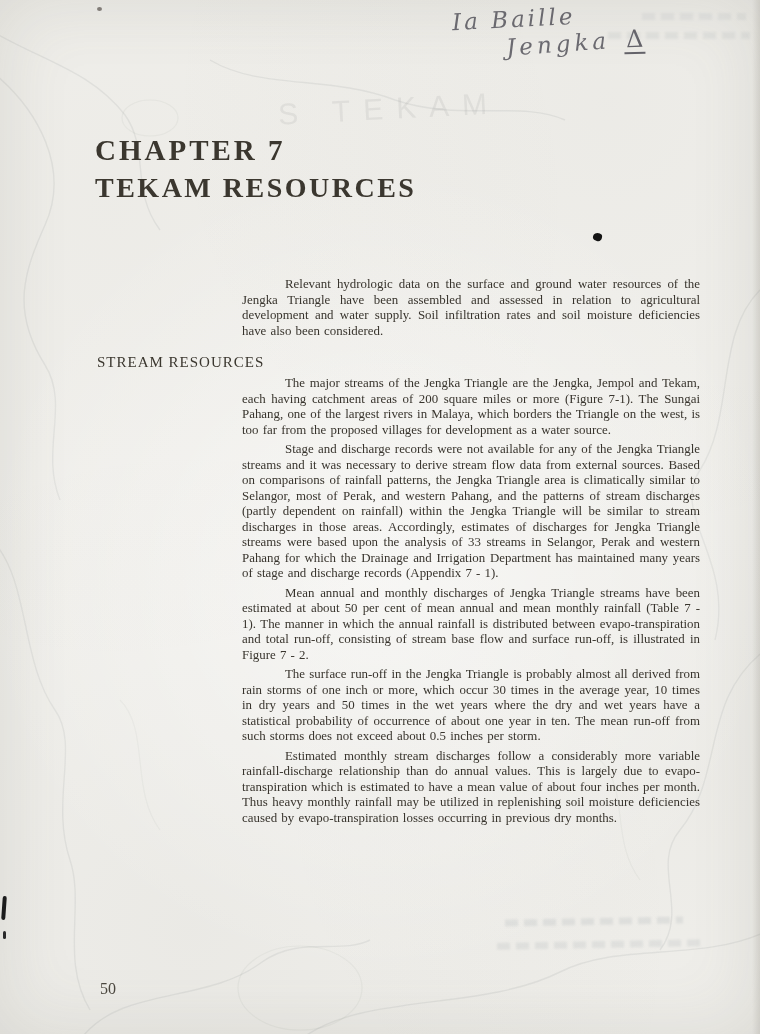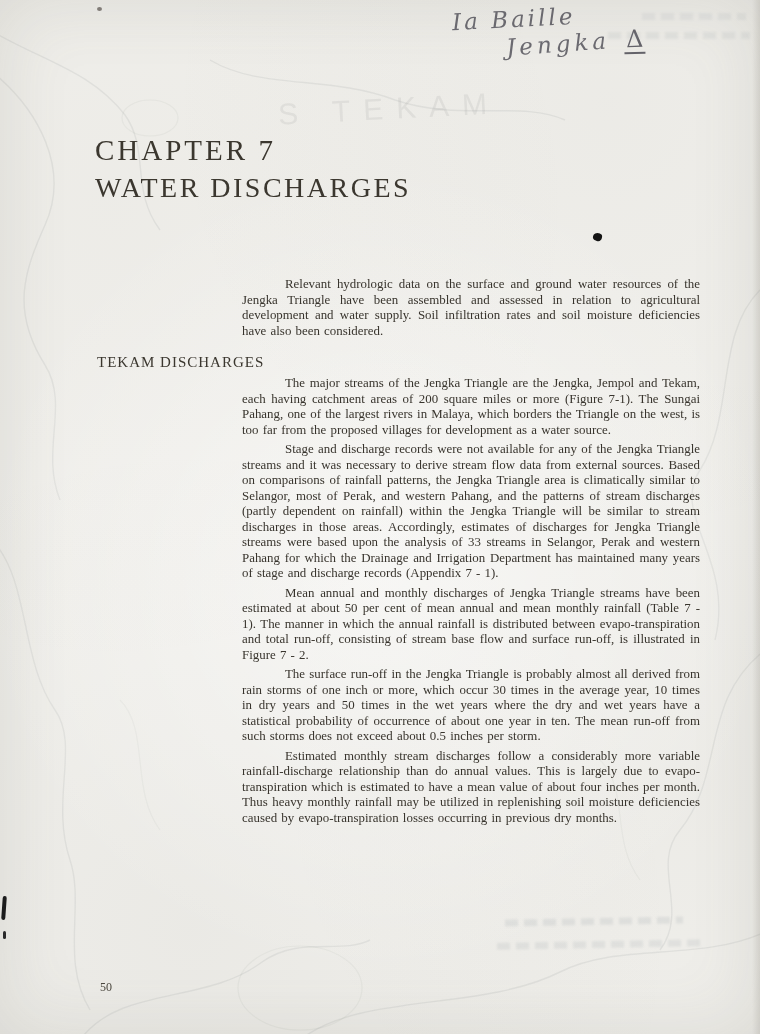--- a/index.html
+++ b/index.html
@@ -43,36 +43,36 @@
   .bl-br2{left:497px;top:941px;width:208px;transform:rotate(-1deg);opacity:.65;}
   
   .watermark{
     position:absolute;left:278px;top:92px;
     font-family:"Liberation Sans",sans-serif;
     font-size:30px;letter-spacing:13px;color:rgba(145,150,147,0.15);
     transform:rotate(-3deg);white-space:nowrap;
   }
   
   .chapter-title{position:absolute;left:95px;top:132px;color:#3b372f;}
-  .chapter-title .line{display:block;font-size:29px;letter-spacing:3px;line-height:37px;font-weight:400;}
+  .chapter-title .line{display:block;font-size:29px;letter-spacing:3px;line-height:37px;font-weight:700;}
   .chapter-title .line2{font-size:28px;letter-spacing:2.5px;}
   
   .content{position:absolute;left:238px;top:273px;width:466px;color:#38342d;}
   .content p{
     margin:4px;text-align:justify;text-indent:43px;
     font-size:12.9px;line-height:15.5px;word-spacing:1px;
   }
   .section-heading{
     display:block;margin:14px 0 5px -141px;
     font-size:15px;line-height:18px;font-weight:normal;
     letter-spacing:1px;color:#3b372f;
   }
   .section-heading.second{margin-top:20px;letter-spacing:0.4px;}
   
-  .page-number{position:absolute;left:100px;top:980px;font-size:12px;color:#4a463e;}
+  .page-number{position:absolute;left:100px;top:980px;font-size:16px;color:#4a463e;}
   .ink-blot{
     position:absolute;left:593px;top:233px;width:9px;height:8px;
     background:#141414;border-radius:55% 45% 50% 50%;transform:rotate(15deg);
   }
   .pen-mark{position:absolute;left:2px;top:896px;width:4px;height:24px;background:#1c1c1c;border-radius:3px;transform:rotate(4deg);}
   .pen-dot{position:absolute;left:3px;top:931px;width:3px;height:8px;background:#2a2a2a;border-radius:2px;}
   .speck{position:absolute;left:97px;top:7px;width:5px;height:4px;background:#55504a;border-radius:50%;opacity:.7;}
   .edge-right{position:absolute;right:0;top:0;width:8px;height:100%;background:linear-gradient(to left, rgba(115,110,98,0.16), transparent);pointer-events:none;}
 </style>
 </head>
@@ -106,27 +106,27 @@
 
 <div class="bleed-line bl-tr1"></div>
 <div class="bleed-line bl-tr2"></div>
 <div class="bleed-line bl-br1"></div>
 <div class="bleed-line bl-br2"></div>
 
 <div class="watermark">S TEKAM</div>
 
 <div class="chapter-title">
   <span class="line">CHAPTER 7</span>
-  <span class="line line2">WATER DISCHARGES</span>
+  <span class="line line2">TEKAM RESOURCES</span>
 </div>
 
 <div class="content">
   <p>Relevant hydrologic data on the surface and ground water resources of the Jengka Triangle have been assembled and assessed in relation to agricultural development and water supply. Soil infiltration rates and soil moisture deficiencies have also been considered.</p>
 
-  <span class="section-heading">TEKAM DISCHARGES</span>
+  <span class="section-heading">STREAM RESOURCES</span>
   <p>The major streams of the Jengka Triangle are the Jengka, Jempol and Tekam, each having catchment areas of 200 square miles or more (Figure 7-1). The Sungai Pahang, one of the largest rivers in Malaya, which borders the Triangle on the west, is too far from the proposed villages for development as a water source.</p>
   <p>Stage and discharge records were not available for any of the Jengka Triangle streams and it was necessary to derive stream flow data from external sources. Based on comparisons of rainfall patterns, the Jengka Triangle area is climatically similar to Selangor, most of Perak, and western Pahang, and the patterns of stream discharges (partly dependent on rainfall) within the Jengka Triangle will be similar to stream discharges in those areas. Accordingly, estimates of discharges for Jengka Triangle streams were based upon the analysis of 33 streams in Selangor, Perak and western Pahang for which the Drainage and Irrigation Department has maintained many years of stage and discharge records (Appendix 7 - 1).</p>
 
   <p>Mean annual and monthly discharges of Jengka Triangle streams have been estimated at about 50 per cent of mean annual and mean monthly rainfall (Table 7 - 1). The manner in which the annual rainfall is distributed between evapo-transpiration and total run-off, consisting of stream base flow and surface run-off, is illustrated in Figure 7 - 2.</p>
   <p>The surface run-off in the Jengka Triangle is probably almost all derived from rain storms of one inch or more, which occur 30 times in the average year, 10 times in dry years and 50 times in the wet years where the dry and wet years have a statistical probability of occurrence of about one year in ten. The mean run-off from such storms does not exceed about 0.5 inches per storm.</p>
   <p>Estimated monthly stream discharges follow a considerably more variable rainfall-discharge relationship than do annual values. This is largely due to evapo-transpiration which is estimated to have a mean value of about four inches per month. Thus heavy monthly rainfall may be utilized in replenishing soil moisture deficiencies caused by evapo-transpiration losses occurring in previous dry months.</p>
 </div>
 
 <div class="ink-blot"></div>
 <div class="pen-mark"></div>

